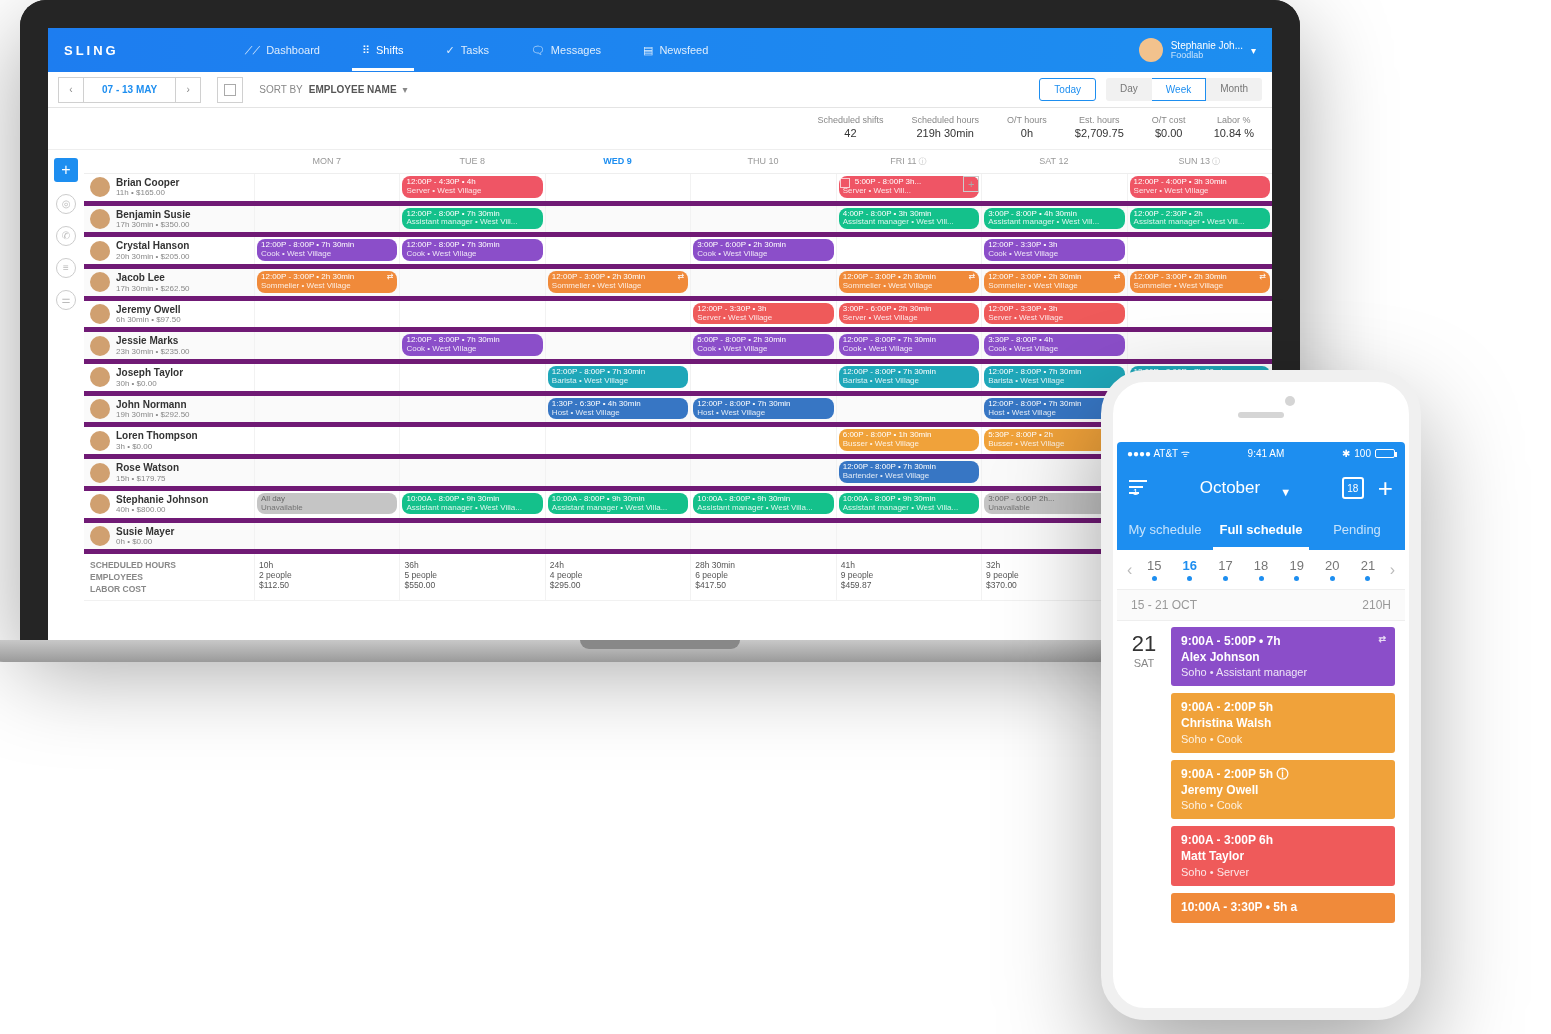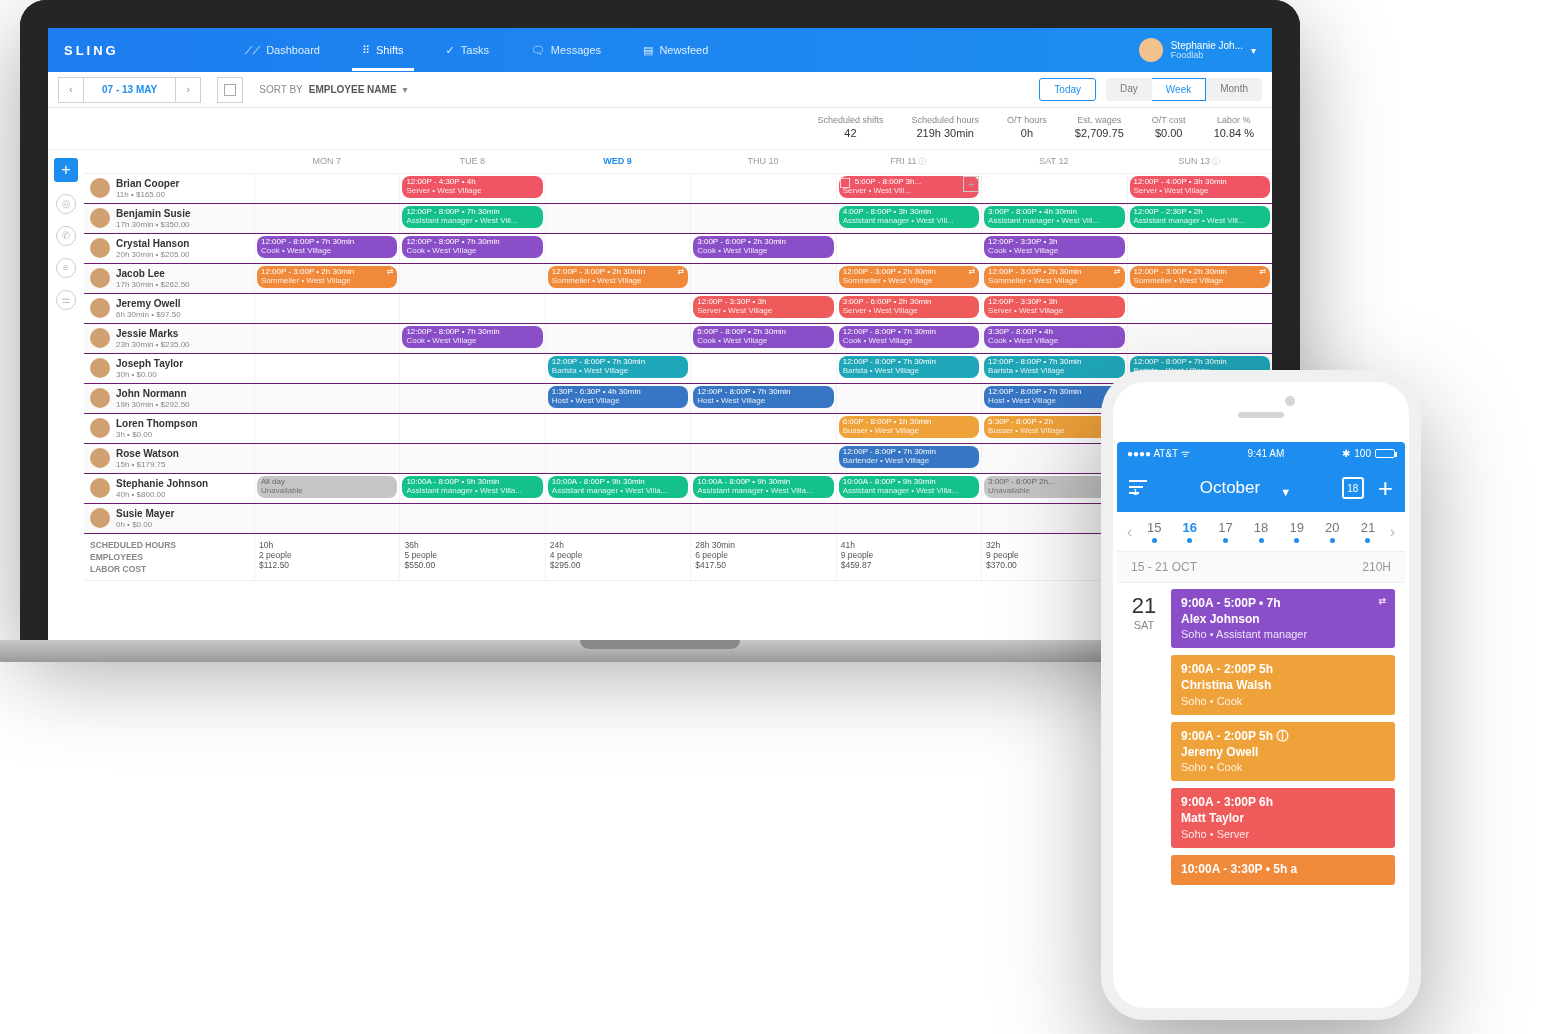--- a/index.html
+++ b/index.html
@@ -54,21 +54,21 @@
   .rail-add{ width:24px;height:24px; background:#1d8ef0; color:#fff; display:flex;align-items:center;justify-content:center; font-size:16px; border-radius:3px; cursor:pointer;}
   .rail-ico{ width:20px;height:20px; border:1.5px solid #ccc; border-radius:50%; display:flex;align-items:center;justify-content:center; font-size:10px; cursor:pointer;}
 
   .grid{ flex:1; }
   .ghead{ display:flex; border-bottom:1px solid #eee; font-size:9px; color:#999;justify-content:center; }
   .ghead .emp-col{ width:170px; }
   .ghead .day{ flex:1; text-align:center; padding:6px 0;}
   .ghead .day.active{ color:#1d8ef0; font-weight:700;}
   .ghead .info{ font-size:8px; margin-left:2px; opacity:.6;}
 
-  .row{ display:flex; border-bottom:1px solid #701a75; min-height:30px;}
+  .row{ display:flex; border-bottom:5px solid #701a75; min-height:30px;justify-content:center;}
   .row.alt{ background:#fafafa;}
   .emp-col{ width:170px; padding:3px 6px; display:flex; gap:6px; align-items:center;}
   .av{ width:20px;height:20px;border-radius:50%; background:#d0a070; flex-shrink:0;}
   .emp-meta{ line-height:1.15;}
   .emp-name{ font-size:10px; color:#333; font-weight:700;}
   .emp-sub{ font-size:8px; color:#888;}
   .cell{ flex:1; padding:2px; border-left:1px solid #f2f2f2; position:relative;}
   .shift{ border-radius:8px; padding:2px 4px; color:#fff; font-size:8px; line-height:1.1; overflow:hidden; white-space:nowrap; text-overflow:ellipsis; cursor:pointer;}
   .shift .sh-sub{ opacity:.85;}
   .c-red{background:#ef5565;} .c-green{background:#14c18b;} .c-purple{background:#8b4ec9;}
@@ -193,21 +193,21 @@
           </div>
           <div class="stat">
             <div>Scheduled hours</div>
             <div class="stat-val">219h 30min</div>
           </div>
           <div class="stat">
             <div>O/T hours</div>
             <div class="stat-val">0h</div>
           </div>
           <div class="stat">
-            <div>Est. wages</div>
+            <div>Est. hours</div>
             <div class="stat-val">$2,709.75</div>
           </div>
           <div class="stat">
             <div>O/T cost</div>
             <div class="stat-val">$0.00</div>
           </div>
           <div class="stat">
             <div>Labor %</div>
             <div class="stat-val">10.84 %</div>
           </div>
@@ -581,20 +581,25 @@
         <span>October</span>
           <span style="font-size:11px;">▼</span>
       </div>
       <div style="display:flex;gap:14px;align-items:center;">
         <div class="ph-cal">
             <span>18</span>
           </div>
         <div class="ph-plus">+</div>
       </div>
     </div>
+    <div class="ph-tabs">
+      <div class="ph-tab">My schedule</div>
+      <div class="ph-tab active">Full schedule</div>
+      <div class="ph-tab">Pending</div>
+    </div>
     <div class="ph-dates" id="ph-dates">
       <div class="ph-chev">‹</div>
     <div class="ph-day">15<div class="dot"></div></div>
         <div class="ph-day active">16<div class="dot"></div></div>
         <div class="ph-day">17<div class="dot"></div></div>
         <div class="ph-day">18<div class="dot"></div></div>
         <div class="ph-day">19<div class="dot"></div></div>
         <div class="ph-day">20<div class="dot"></div></div>
         <div class="ph-day">21<div class="dot"></div></div>
         <div class="ph-chev">›</div>

